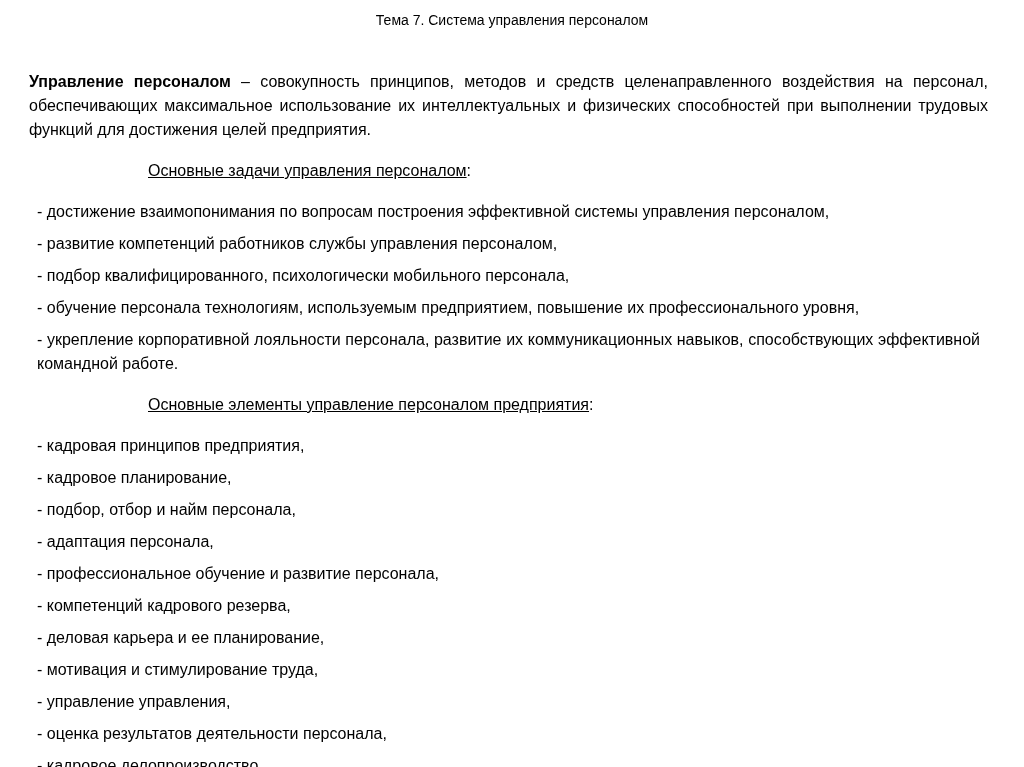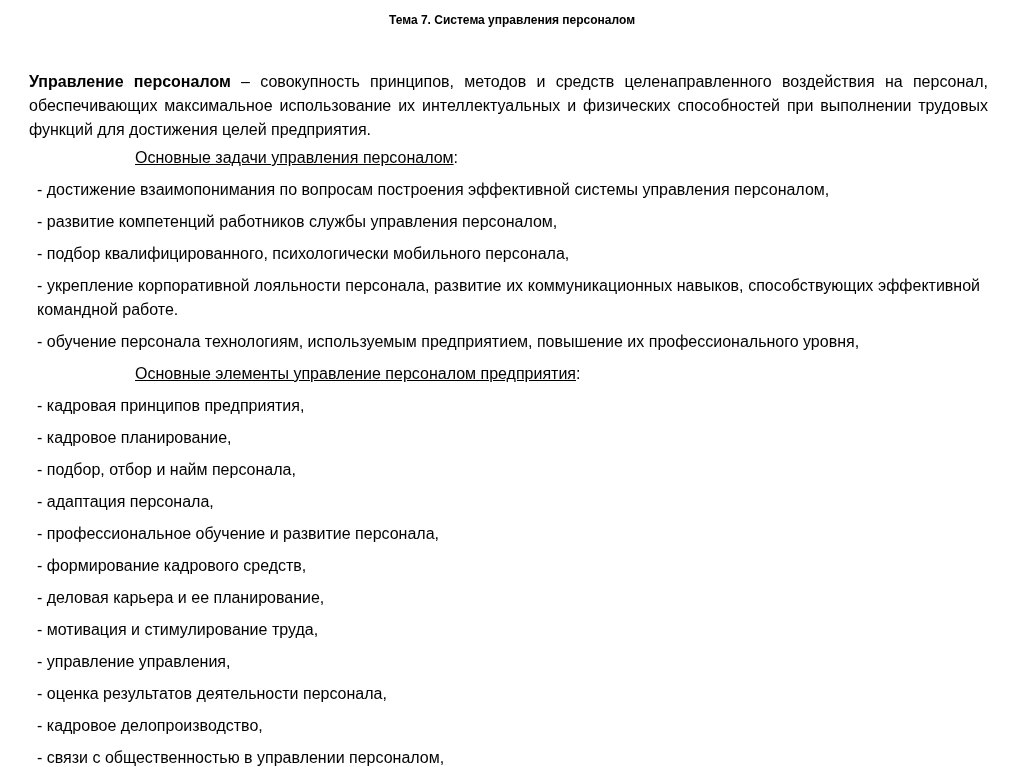--- a/index.html
+++ b/index.html
@@ -14,41 +14,41 @@
       position: relative;
       font-family: "Liberation Sans", "DejaVu Sans", sans-serif;
       color: #000000;
     }
     .title {
       position: absolute;
       top: 8px;
       left: 0;
       width: 1024px;
       text-align: center;
-      font-weight: bold;
-      font-size: 12px;
+      font-weight: normal;
+      font-size: 14px;
       line-height: 24px;
     }
     .content {
       position: absolute;
       top: 70px;
       left: 29px;
       width: 959px;
       font-size: 16px;
       line-height: 24px;
     }
     .p {
       margin: 0;
       text-align: justify;
     }
     .p.last-left {
       text-align-last: left;
     }
     .indent-heading {
-      margin: 4px;
+      margin: 17px;
       padding-left: 102px;
     }
     .indent-heading .u {
       text-decoration: underline;
     }
     .bold {
       font-weight: bold;
     }
     .item {
       margin: 8px;
@@ -62,30 +62,30 @@
 <div class="title">Тема 7. Система управления персоналом</div>
 
 <div class="content">
   <p class="p last-left"><span class="bold">Управление персоналом</span><span> – совокупность принципов, методов и средств целенаправленного воздействия на персонал, обеспечивающих максимальное использование их интеллектуальных и физических способностей при выполнении трудовых функций для достижения целей предприятия.</span></p>
 
   <p class="indent-heading"><span class="u">Основные задачи управления персоналом</span><span>:</span></p>
 
   <p class="item">- достижение взаимопонимания по вопросам построения эффективной системы управления персоналом,</p>
   <p class="item">- развитие компетенций работников службы управления персоналом,</p>
   <p class="item">- подбор квалифицированного, психологически мобильного персонала,</p>
+  <p class="item">- обучение персонала технологиям, используемым предприятием, повышение их профессионального уровня,</p>
   <p class="item">- укрепление корпоративной лояльности персонала, развитие их коммуникационных навыков, способствующих эффективной командной работе.</p>
-  <p class="item">- обучение персонала технологиям, используемым предприятием, повышение их профессионального уровня,</p>
 
   <p class="indent-heading"><span class="u">Основные элементы управление персоналом предприятия</span><span>:</span></p>
 
   <p class="item">- кадровая принципов предприятия,</p>
   <p class="item">- кадровое планирование,</p>
   <p class="item">- подбор, отбор и найм персонала,</p>
   <p class="item">- адаптация персонала,</p>
   <p class="item">- профессиональное обучение и развитие персонала,</p>
-  <p class="item">- формирование кадрового средств,</p>
+  <p class="item">- компетенций кадрового резерва,</p>
   <p class="item">- деловая карьера и ее планирование,</p>
   <p class="item">- мотивация и стимулирование труда,</p>
   <p class="item">- управление управления,</p>
   <p class="item">- оценка результатов деятельности персонала,</p>
   <p class="item">- кадровое делопроизводство,</p>
   <p class="item">- связи с общественностью в управлении персоналом,</p>
 </div>
 
 </body></html>

